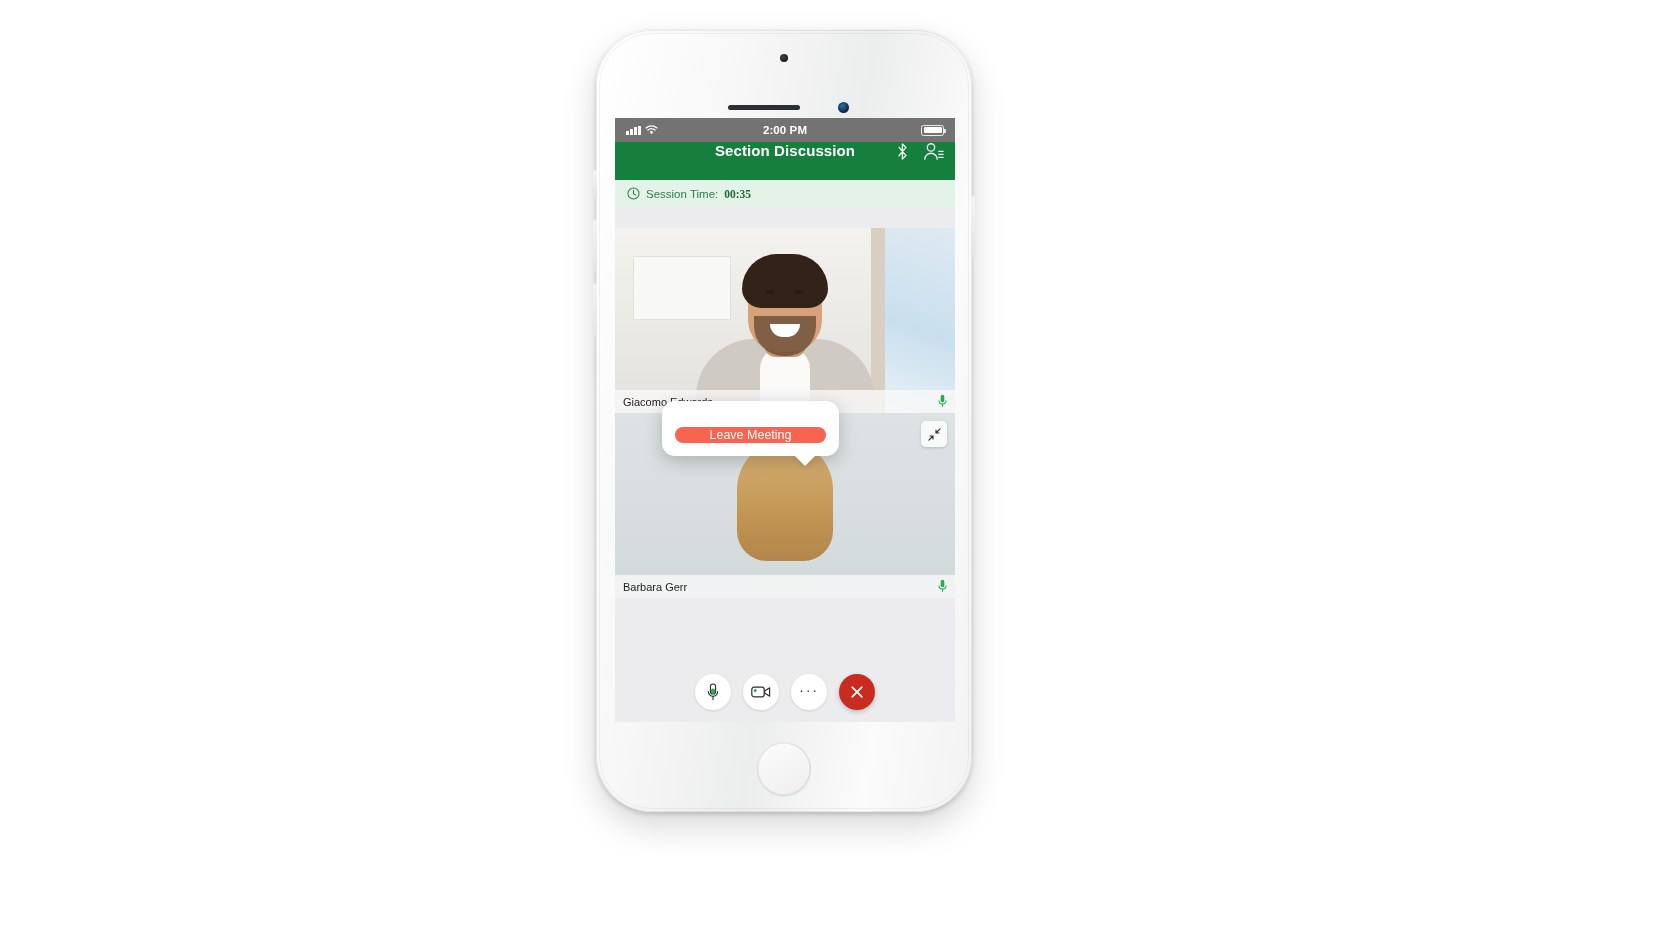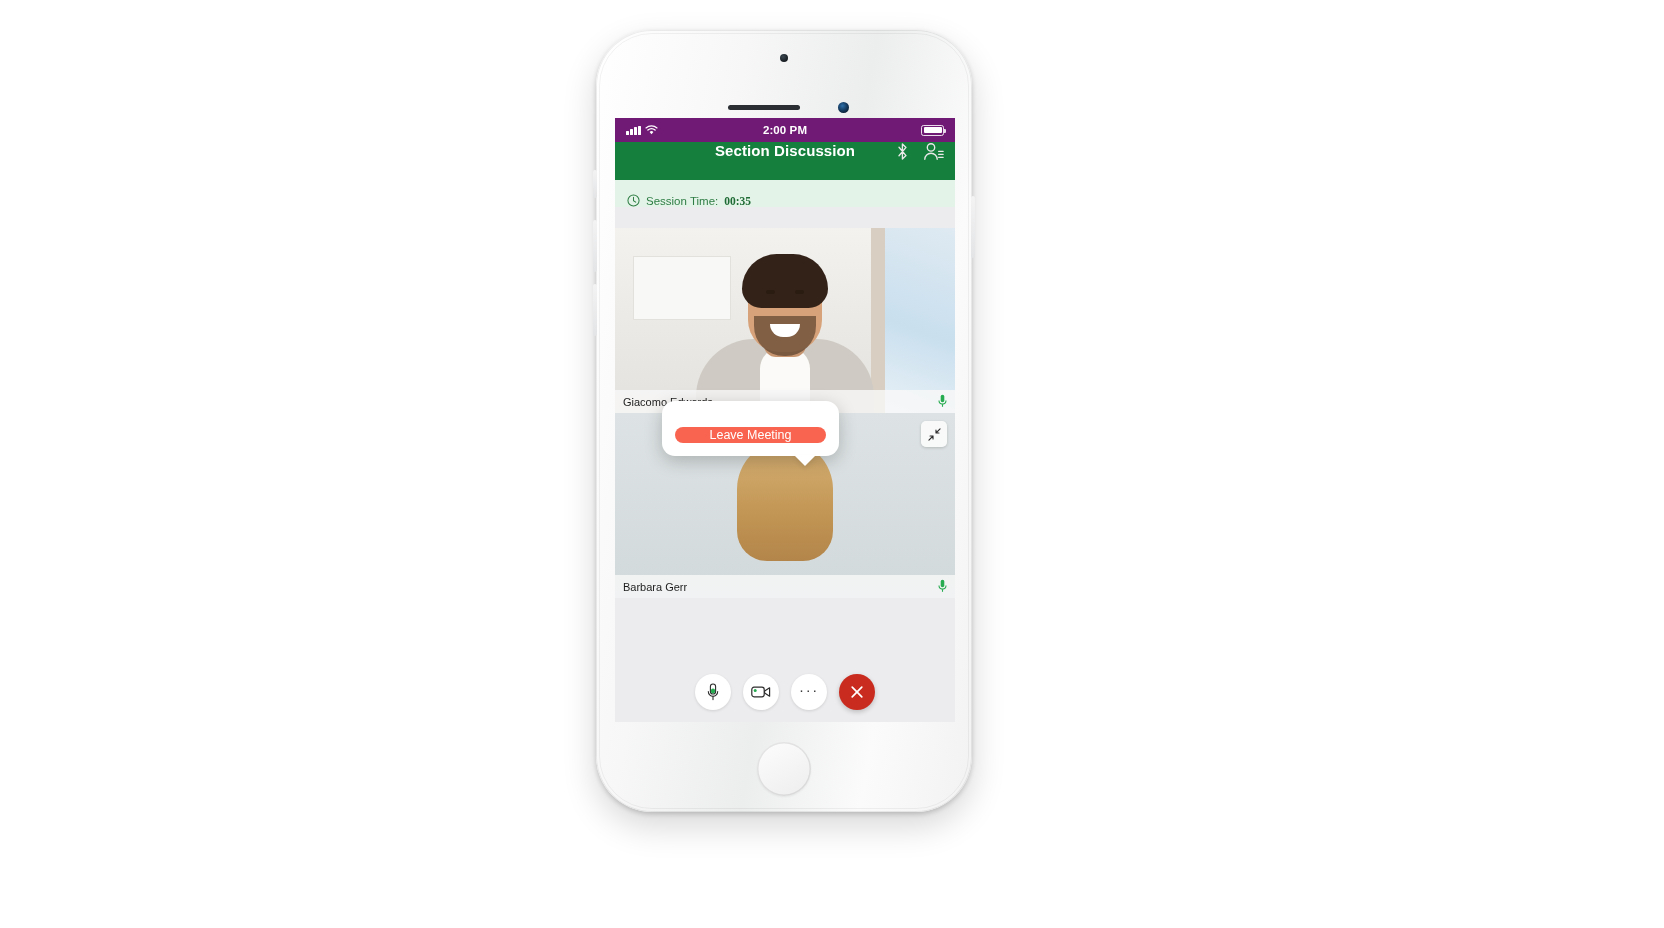--- a/index.html
+++ b/index.html
@@ -60,21 +60,21 @@
 
   
   #screen {
     position:absolute; left:19px; top:88px;
     width:340px; height:604px;
     overflow:hidden; background:#ececee;
   }
 
   
   #status-bar {
-    height:24px; background:#701a75; color:#fff;
+    height:24px; background:#737373; color:#fff;
     display:flex; align-items:center; padding:0 11px;
     font-size:11px; position:relative;
   }
   #sb-left { display:flex; align-items:center; gap:4px; }
   .bars { display:flex; align-items:flex-end; gap:1.5px; height:9px; }
   .bars i { width:2.5px; background:#fff; display:block; border-radius:.5px; }
   .bars i:nth-child(1){height:3.5px}
   .bars i:nth-child(2){height:5.5px}
   .bars i:nth-child(3){height:7.5px}
   .bars i:nth-child(4){height:9px}
@@ -101,21 +101,21 @@
   }
   #nav-title {
     position:absolute; left:0; right:0; text-align:center;
     font-size:15px; font-weight:bold; letter-spacing:.1px;
   }
   #nav-right { margin-left:auto; display:flex; align-items:center; gap:14px; z-index:2; }
 
   
   #session-bar {
     height:27px; background:#e4f3e8;
-    display:flex; align-items:flex-end; gap:6px; padding:0 12px;
+    display:flex; align-items:center; gap:6px; padding:0 12px;
     font-size:11.5px; color:#2e7d44;
   }
   #session-bar b { color:#1f6b35;font-family:Liberation Serif, serif; }
 
   #gap-strip { height:21px; background:#ececee; }
 
   
   .tile { position:relative; overflow:hidden; }
   #tile-1 { height:185px; background:#dfe3e4; }
   #tile-2 { height:185px; background:#d5dcdd; }

